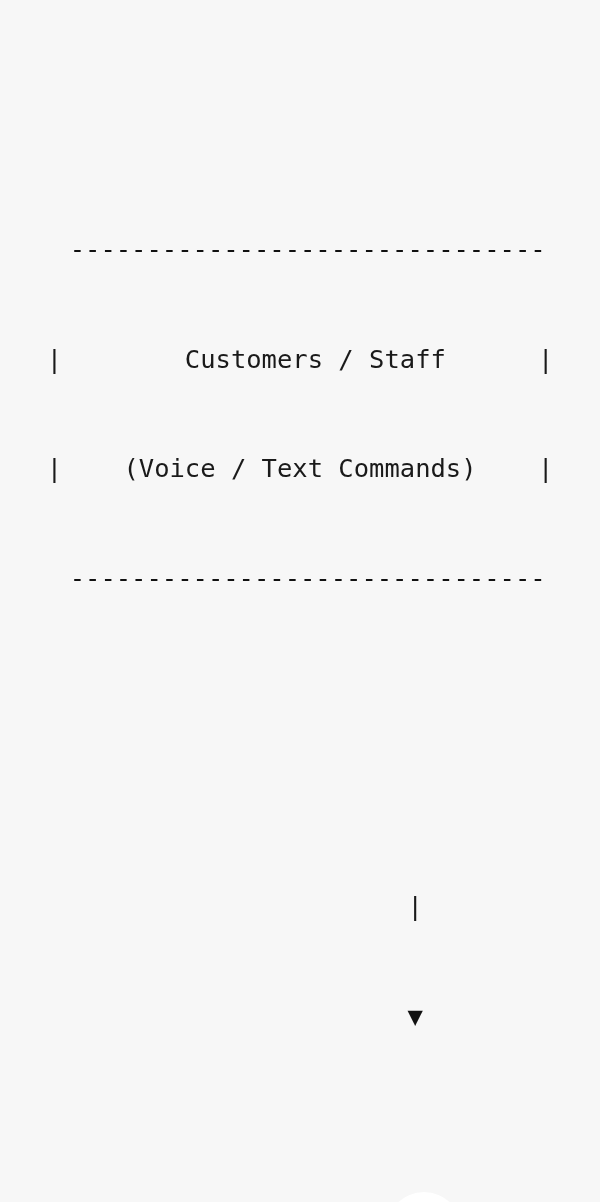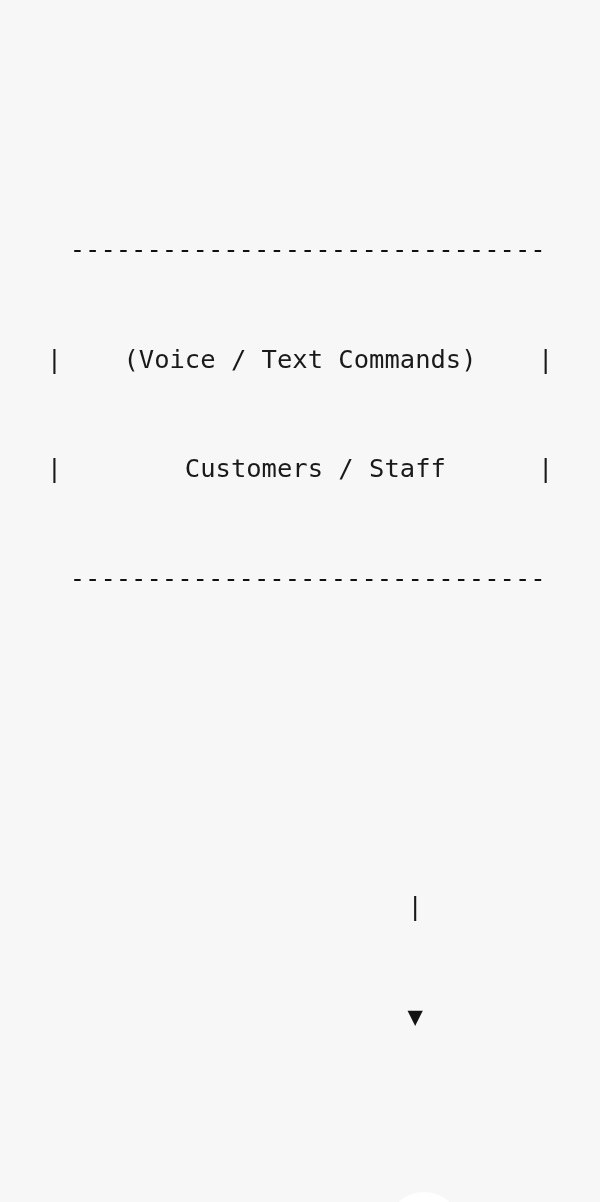--- a/index.html
+++ b/index.html
@@ -80,22 +80,22 @@
   }
 </style>
 </head>
 <body style="background: rgb(247, 247, 247);">
 
 <div id="diagram" style="color: rgb(26, 26, 26);">
 
   
   <div class="ascii-block">
     <span class="rule-line"> -------------------------------</span>
+    <span class="ascii-line">|        Customers / Staff      |</span>
     <span class="ascii-line">|    (Voice / Text Commands)    |</span>
-    <span class="ascii-line">|        Customers / Staff      |</span>
     <span class="rule-line"> -------------------------------</span>
   </div>
 
   
   <div class="ascii-block">
     <span class="connector">               |</span>
     <span class="arrow-line">               ▼</span>
   </div>
 
   

